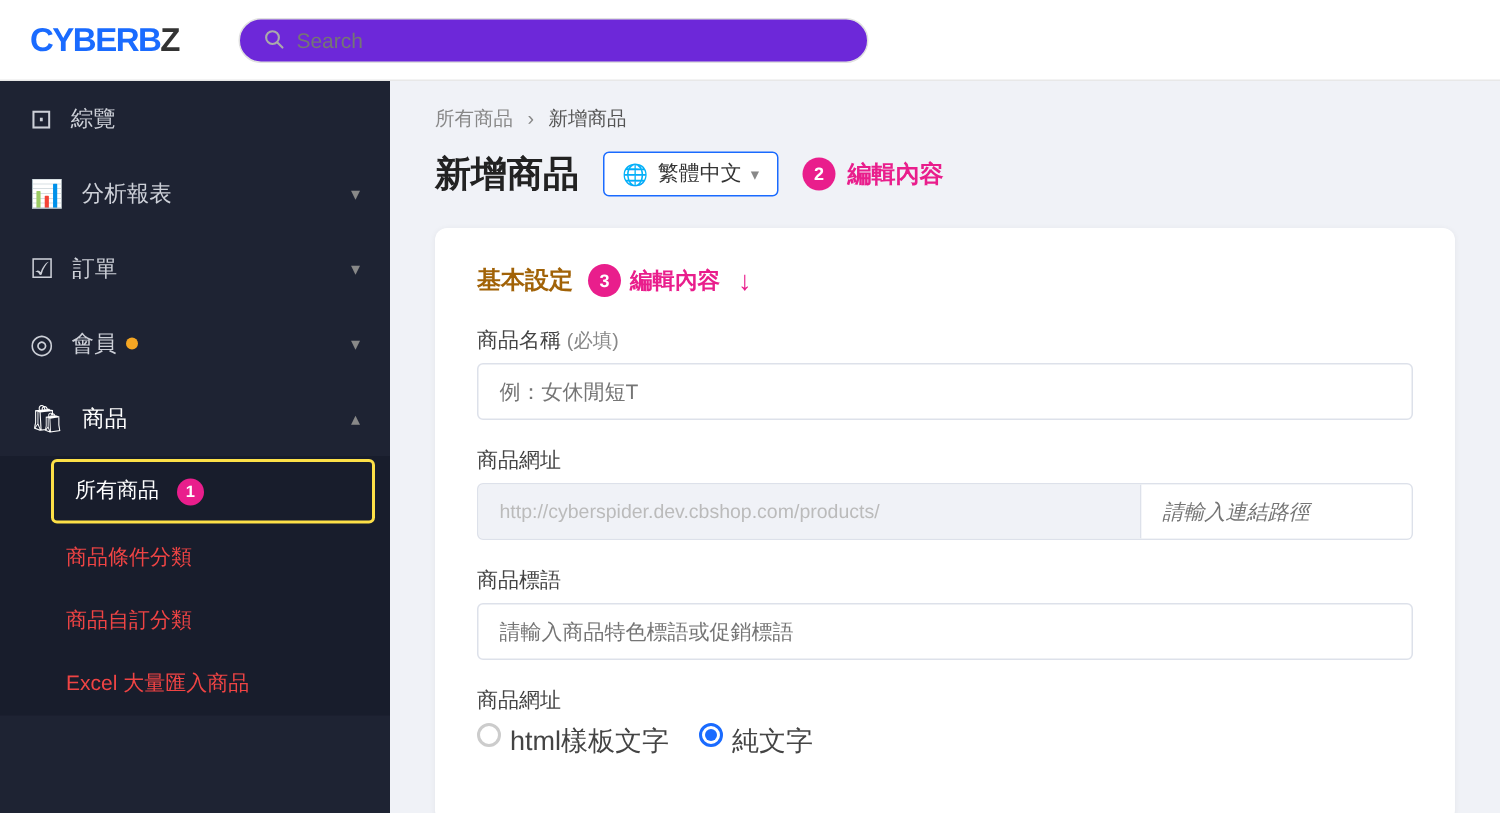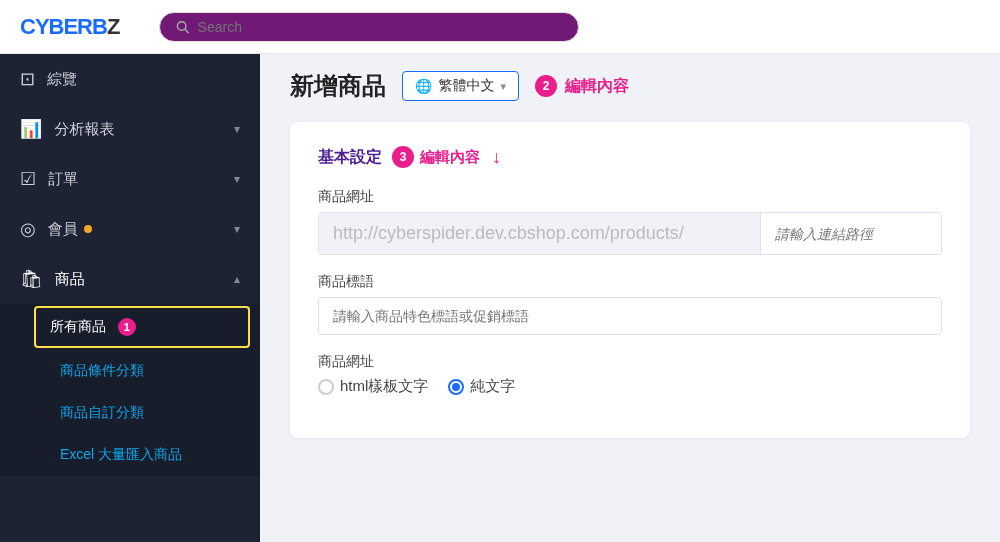--- a/index.html
+++ b/index.html
@@ -20,22 +20,22 @@
       font-size: 22px;
       font-weight: 900;
       color: #1a6bff;
       letter-spacing: -1px;
       margin-right: 40px;
       white-space: nowrap;
     }
     .logo span { color: #333; }
     .search-bar {
       display: flex;
-      align-items: center;
-      background: #701a75;
+      align-items: flex-start;
+      background: #6d28d9;
       border-radius: 20px;
       padding: 6px 16px;
       width: 420px;
       border: 1px solid #e0e0e0;
     }
     .search-bar input {
       border: none;
       background: transparent;
       outline: none;
       font-size: 14px;
@@ -73,23 +73,22 @@
     .sidebar-item .item-icon { margin-right: 12px; font-size: 18px; flex-shrink: 0; }
     .sidebar-item .chevron { margin-left: auto; font-size: 12px; color: #888; }
     .sidebar-item .badge-dot {
       width: 8px; height: 8px; background: #f5a623;
       border-radius: 50%; margin-left: 6px;
     }
     .sidebar-submenu { background: #181d2c; }
     .sidebar-subitem {
       padding: 12px 20px 12px 44px;
       font-size: 14px;
-      color: #0ea5e9;
+      color: #ef4444;
       cursor: pointer;
-      margin-left: 16px;
     }
     .sidebar-subitem.active-outlined {
       border: 2px solid #fde047;
       border-radius: 4px;
       color: #fff;
       margin: 2px 10px 2px 34px;
       padding: 10px 14px;
     }
     .product-section-header {
       display: flex;
@@ -176,21 +175,21 @@
     }
     .card-header {
       display: flex;
       align-items: center;
       margin-bottom: 20px;
       gap: 10px;
     }
     .card-title {
       font-size: 16px;
       font-weight: 700;
-      color: #4c1d95;
+      color: #a16207;
     }
     .edit-hint {
       display: flex;
       align-items: center;
       gap: 6px;
       color: #e91e8c;
       font-size: 15px;
       font-weight: 600;
     }
     .edit-hint .step-badge { background: #e91e8c; }
@@ -225,21 +224,21 @@
     .url-row {
       display: flex;
       gap: 0;
       border: 1px solid #dde1ea;
       border-radius: 4px;
       overflow: hidden;
     }
     .url-prefix {
       background: #f0f2f7;
       padding: 10px 14px;
-      font-size: 18px;
+      font-size: 13px;
       color: #bbb;
       flex: 1;
       border-right: 1px solid #dde1ea;
       white-space: nowrap;
       overflow: hidden;
       text-overflow: ellipsis;
     }
     .url-suffix-input {
       border: none;
       outline: none;
@@ -252,23 +251,23 @@
     }
 
     .radio-group {
       display: flex;
       align-items: center;
       gap: 20px;
       margin-top: 6px;
     }
     .radio-option {
       display: flex;
-      align-items: center;
+      align-items: flex-start;
       gap: 6px;
-      font-size: 15px;
+      font-size: 18px;
       color: #444;
       cursor: pointer;
     }
     .radio-circle {
       width: 16px; height: 16px;
       border-radius: 50%;
       border: 2px solid #ccc;
       display: flex; align-items: center; justify-content: center;
       flex-shrink: 0;
     }
@@ -346,20 +345,25 @@
       <div class="sidebar-subitem">
         <span>Excel 大量匯入商品</span>
       </div>
     </div>
 
   </div>
 
   <div class="content">
     <div class="content-inner">
 
+      <div class="breadcrumb">
+        <a href="#">所有商品</a>
+        <span class="sep">›</span>
+        <span class="current">新增商品</span>
+      </div>
 
       <div class="page-header">
         <h1 class="page-title">新增商品</h1>
         <div class="lang-selector">
           <span class="globe-icon">🌐</span>
           <span>繁體中文</span>
           <span class="chev">▾</span>
         </div>
         <div class="step-hint">
           <span class="step-badge">2</span>
@@ -370,20 +374,27 @@
       <div class="card">
         <div class="card-header">
           <span class="card-title">基本設定</span>
           <div class="edit-hint">
             <span class="step-badge">3</span>
             <span>編輯內容</span>
             <span class="arrow-down">↓</span>
           </div>
         </div>
 
+        <div class="form-group">
+          <label class="form-label">
+            <span>商品名稱</span>
+            <span class="required">(必填)</span>
+          </label>
+          <input type="text" class="form-input" placeholder="例：女休閒短T" style="">
+        </div>
 
         <div class="form-group">
           <label class="form-label">商品網址</label>
           <div class="url-row">
             <span class="url-prefix">http://cyberspider.dev.cbshop.com/products/</span>
             <input type="text" class="url-suffix-input" placeholder="請輸入連結路徑" style="">
           </div>
         </div>
 
         <div class="form-group">

